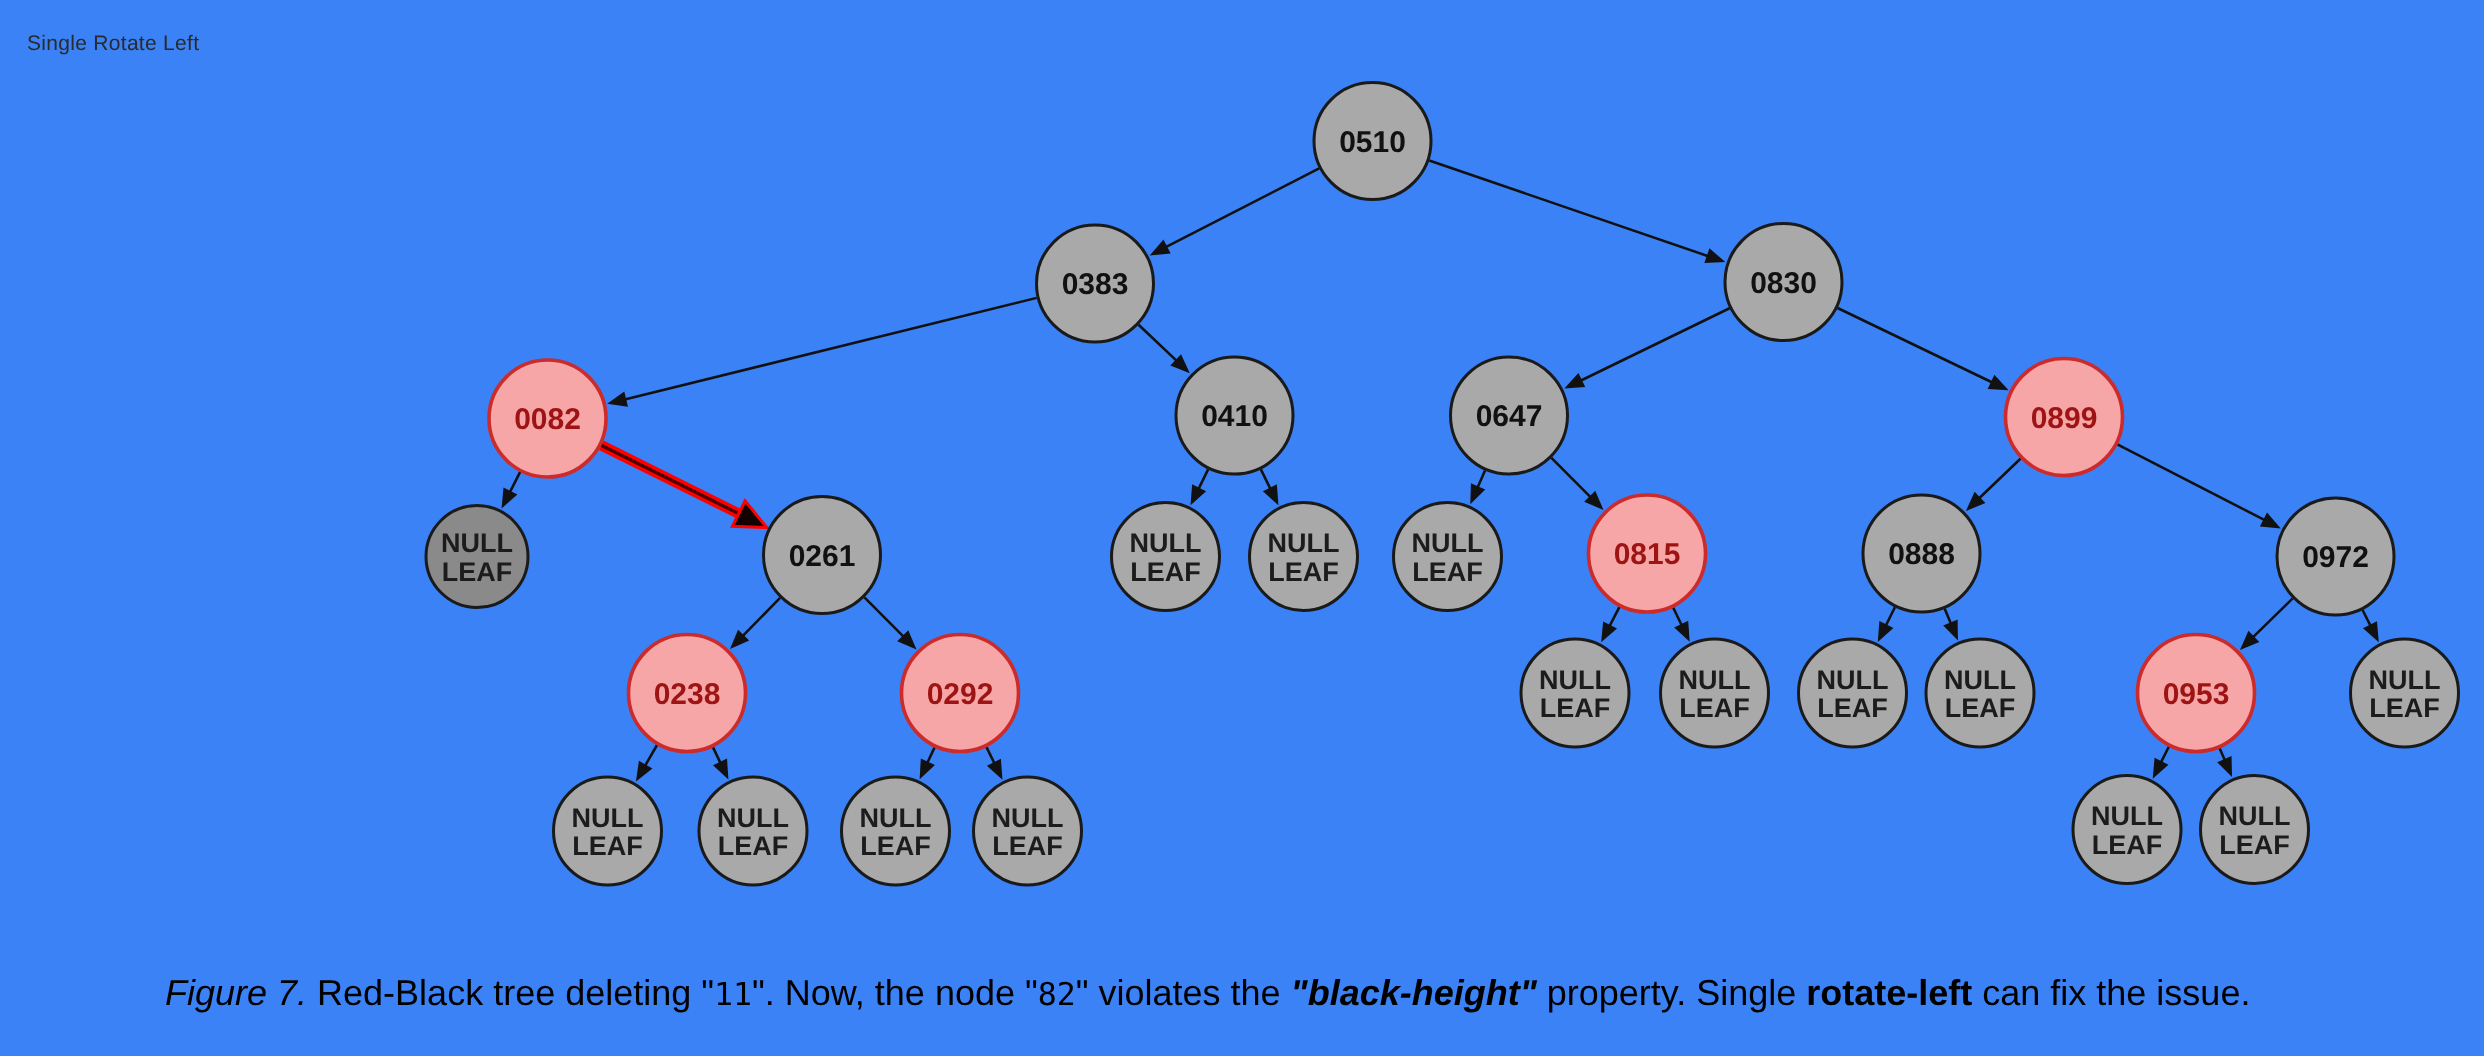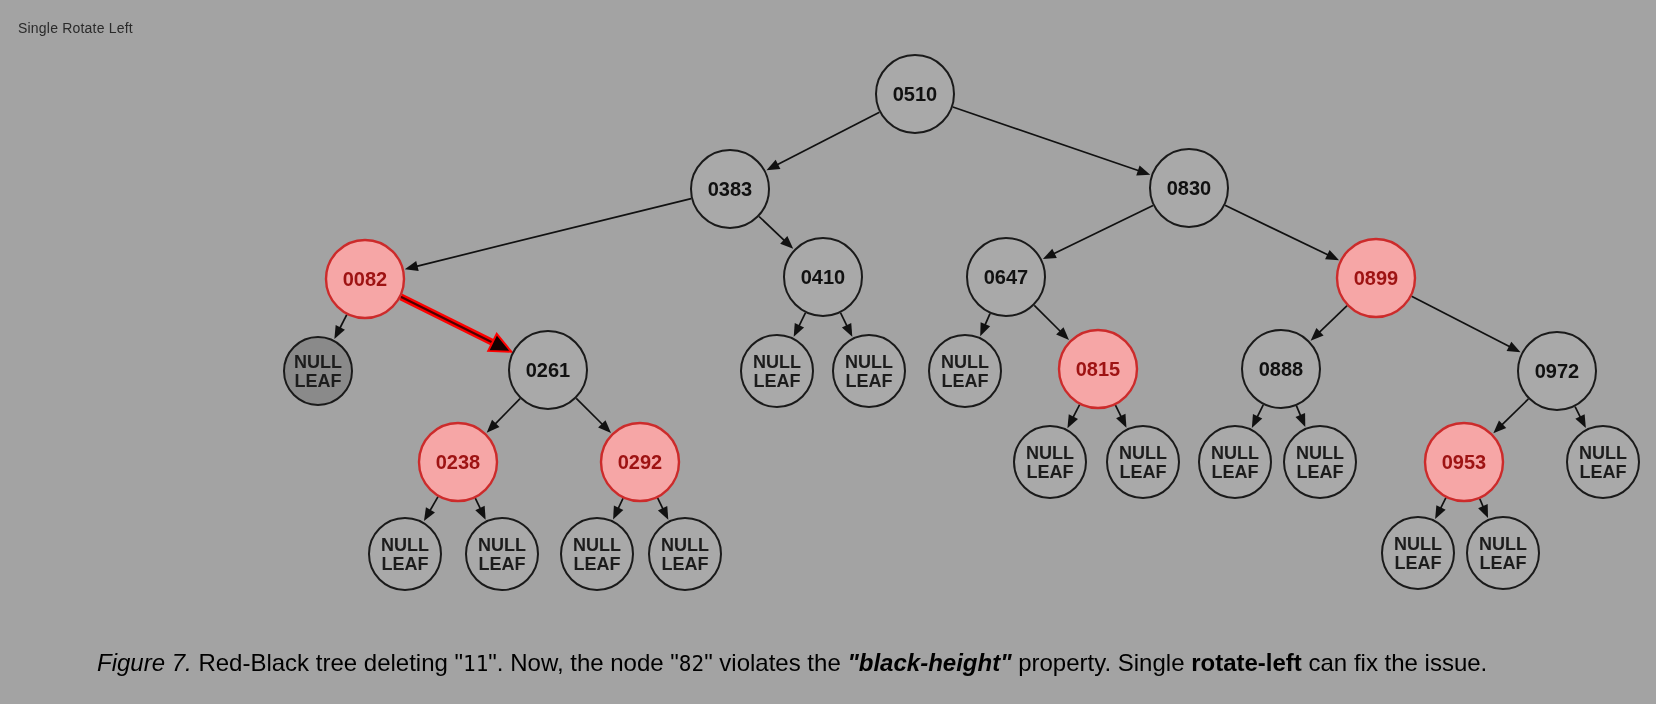--- a/index.html
+++ b/index.html
@@ -1,26 +1,26 @@
 <!DOCTYPE html>
 <html><head>
 <meta charset="utf-8">
 <style>
   html,body{margin:0;padding:0;background:#ffffff;}
   .page{
-    position:relative;width:1656px;height:704px;background:#a3a3a3;overflow:hidden;
+    position:relative;width:1656px;height:704px;background:#3b82f6;overflow:hidden;
     font-family:"Liberation Sans",sans-serif;
   }
   .diagram-title{
     position:absolute;left:18px;top:20px;
     font-size:14px;font-weight:400;color:#2a2a2a;letter-spacing:.2px;
   }
   .tree-svg{position:absolute;left:0;top:0;}
   .figure-caption{
-    position:absolute;left:97px;top:649px;
+    position:absolute;left:110px;top:649px;
     font-size:24px;color:#000;white-space:nowrap;
   }
   .figure-caption .seg-regular{font-style:normal;font-weight:400;}
   .figure-caption .seg-italic{font-style:italic;font-weight:400;}
   .figure-caption .seg-bold{font-weight:700;}
   .figure-caption .seg-bold-italic{font-weight:700;font-style:italic;}
   .figure-caption .seg-mono{
     font-family:"DejaVu Sans Mono",monospace;
     font-size:21px;
   }

